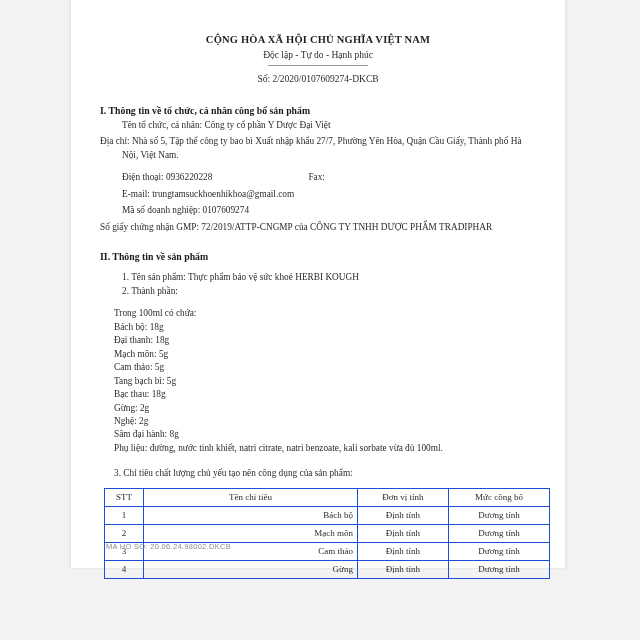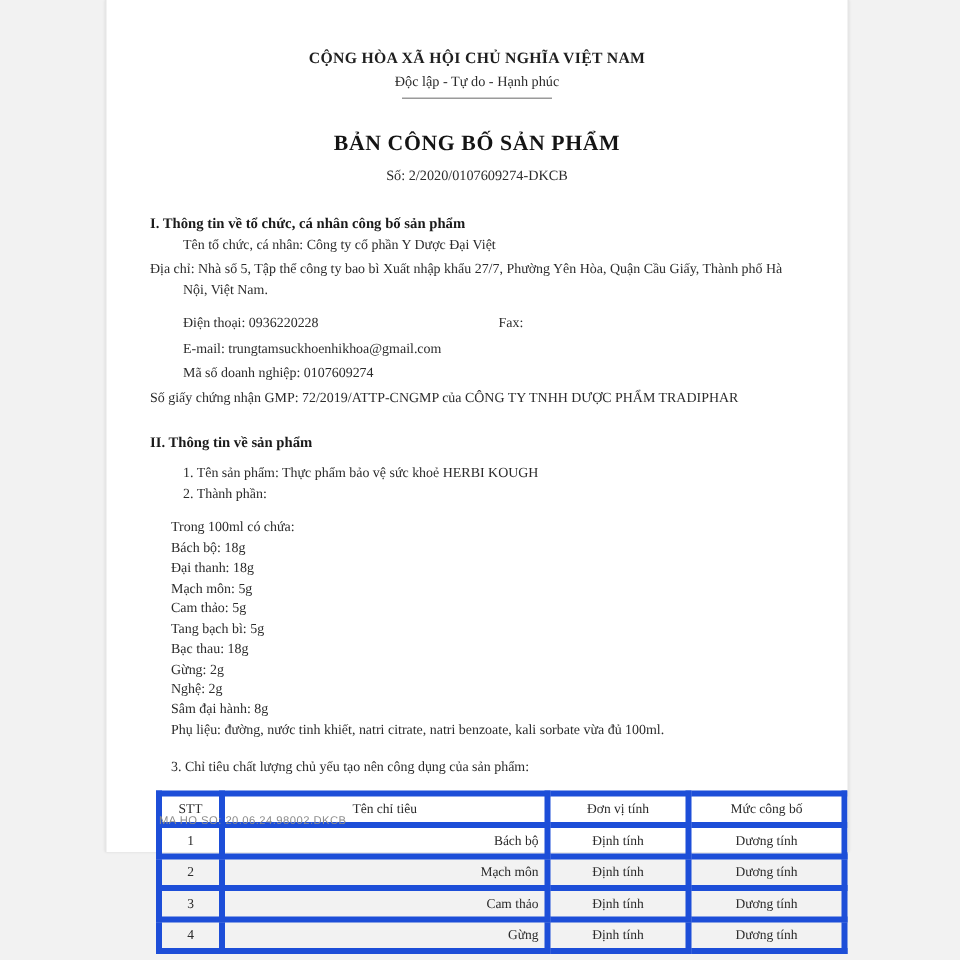--- a/index.html
+++ b/index.html
@@ -83,21 +83,20 @@
   .line {
     font-size: 9.3px;
     line-height: 1.45;
   }
   .indent { padding-left: 22px; }
   .indent-sm { padding-left: 14px; }
   .block { margin-top: 3px; }
 
   .row-flex {
     display: flex;
-    gap: 24px;
   }
   .row-flex .fax {
     margin-left: 96px;
   }
 
   .hang {
     padding-left: 22px;
     text-indent: -22px;
   }
 
@@ -105,21 +104,21 @@
   .gap-top-lg { margin-top: 12px; }
 
   table.spec {
     border-collapse: collapse;
     width: 415px;
     margin-top: 7px;
     margin-left: 4px;
     table-layout: fixed;
   }
   table.spec th, table.spec td {
-    border: 4px solid #1d4ed8;
+    border: 1px solid #1d4ed8;
     font-size: 9px;
     font-weight: normal;
     padding: 2px 4px;
     height: 13px;
     line-height: 1.2;
   }
   table.spec th { text-align: center; }
   .col-stt  { width: 30px; text-align: center; }
   .col-name { width: 205px; }
   .col-unit { width: 82px; text-align: center; }
@@ -138,21 +137,20 @@
 </style>
 </head>
 <body>
 
 <div class="page">
 
   <div class="center nation">CỘNG HÒA XÃ HỘI CHỦ NGHĨA VIỆT NAM</div>
   <div class="center motto">Độc lập - Tự do - Hạnh phúc</div>
   <div class="rule"></div>
 
-  <div class="center doc-title">BẢN CÔNG BỐ SẢN PHẨM</div>
   <div class="center doc-number">Số: 2/2020/0107609274-DKCB</div>
 
   <div class="section-head">I. Thông tin về tổ chức, cá nhân công bố sản phẩm</div>
 
   <div class="line indent block">Tên tổ chức, cá nhân: Công ty cổ phần Y Dược Đại Việt</div>
   <div class="line hang block">Địa chỉ: Nhà số 5, Tập thể công ty bao bì Xuất nhập khẩu 27/7, Phường Yên Hòa, Quận Cầu Giấy, Thành phố Hà Nội, Việt Nam.</div>
 
   <div class="line indent row-flex gap-top">
     <span>Điện thoại: 0936220228</span>
     <span class="fax">Fax:</span>

